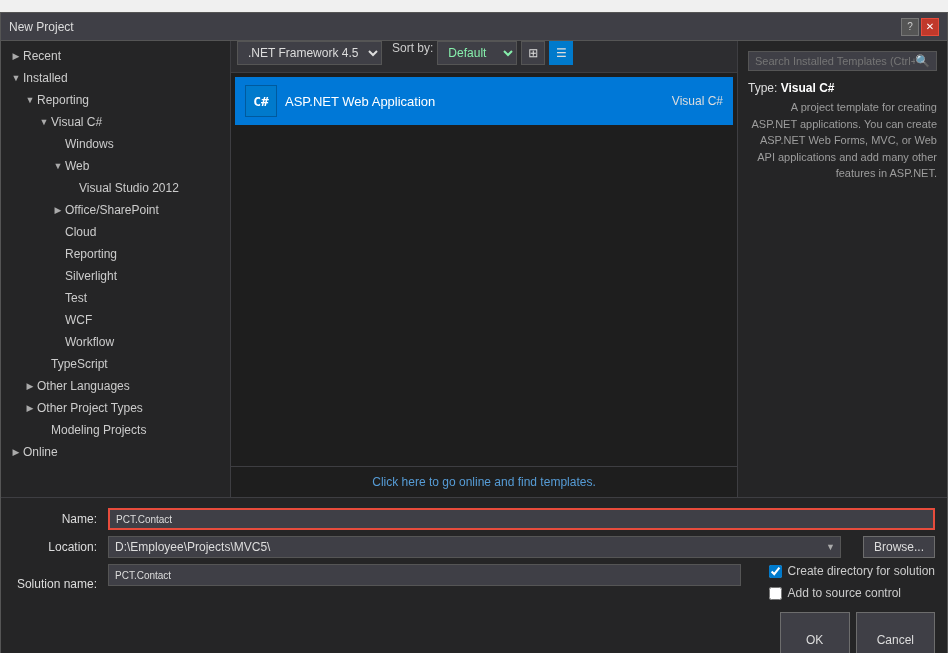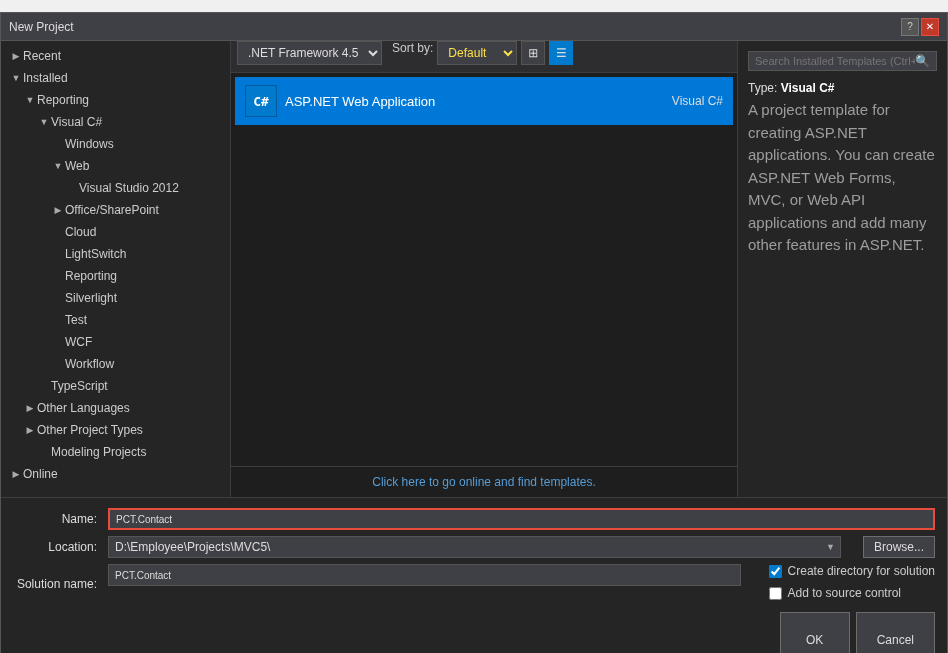--- a/index.html
+++ b/index.html
@@ -120,21 +120,21 @@
       height: 24px;
     }
     .sort-label {
       color: #ccc;
       font-size: 12px;
       margin-left: 6px;
     }
     .sort-select {
       background: #3f3f46;
       border: 1px solid #555;
-      color: #fde047;
+      color: #86efac;
       padding: 2px 6px;
       font-size: 12px;
       height: 24px;
       min-width: 80px;
     }
     .view-btn {
       background: #3f3f46;
       border: 1px solid #555;
       color: #ddd;
       width: 24px;
@@ -232,22 +232,23 @@
     .type-label {
       color: #ddd;
       font-size: 12px;
       margin-bottom: 4px;
     }
     .type-label strong {
       color: white;
     }
     .type-desc {
       color: #9d9d9d;
-      font-size: 15px;
+      font-size: 11px;
       line-height: 1.5;
+      text-align: right;
     }
     
     .bottom-form {
       background: #252526;
       border-top: 1px solid #3e3e42;
       padding: 10px 12px;
     }
     .form-row {
       display: flex;
       align-items: center;
@@ -424,26 +425,20 @@
       <div class="tree-item indent-3">
         <div class="tree-label">
           <span class="arrow">▶</span>
           <span>Office/SharePoint</span>
         </div>
       </div>
       <div class="tree-item indent-3">
         <div class="tree-label">
           <span class="arrow">&nbsp;</span>
           <span>Cloud</span>
-        </div>
-      </div>
-      <div class="tree-item indent-3">
-        <div class="tree-label">
-          <span class="arrow">&nbsp;</span>
-          <span>LightSwitch</span>
         </div>
       </div>
       <div class="tree-item indent-3">
         <div class="tree-label">
           <span class="arrow">&nbsp;</span>
           <span>Reporting</span>
         </div>
       </div>
       <div class="tree-item indent-3">
         <div class="tree-label">

